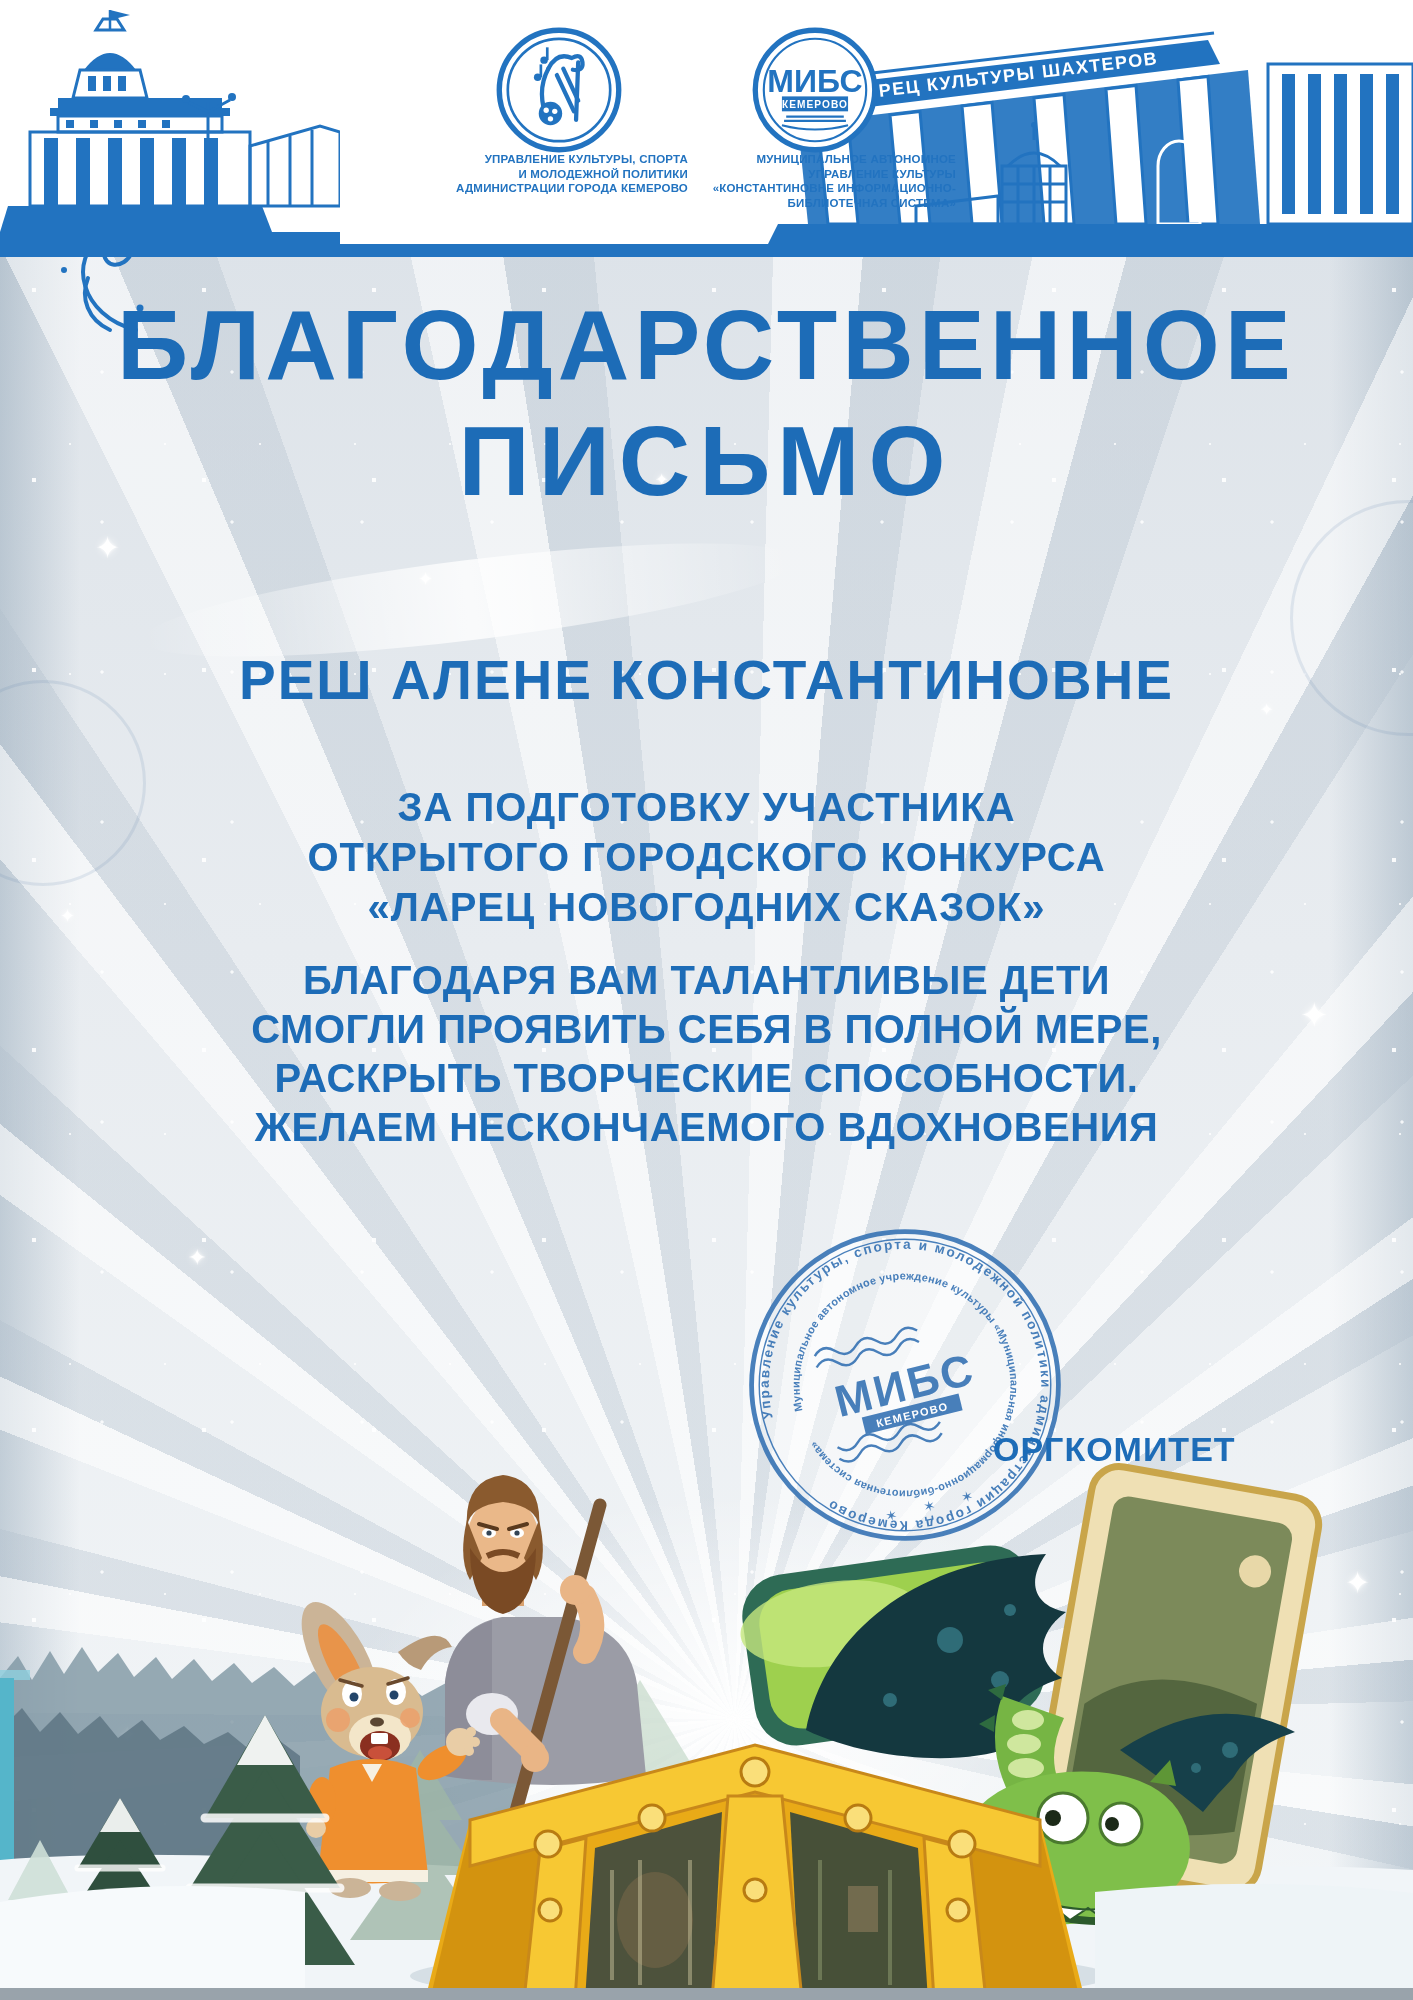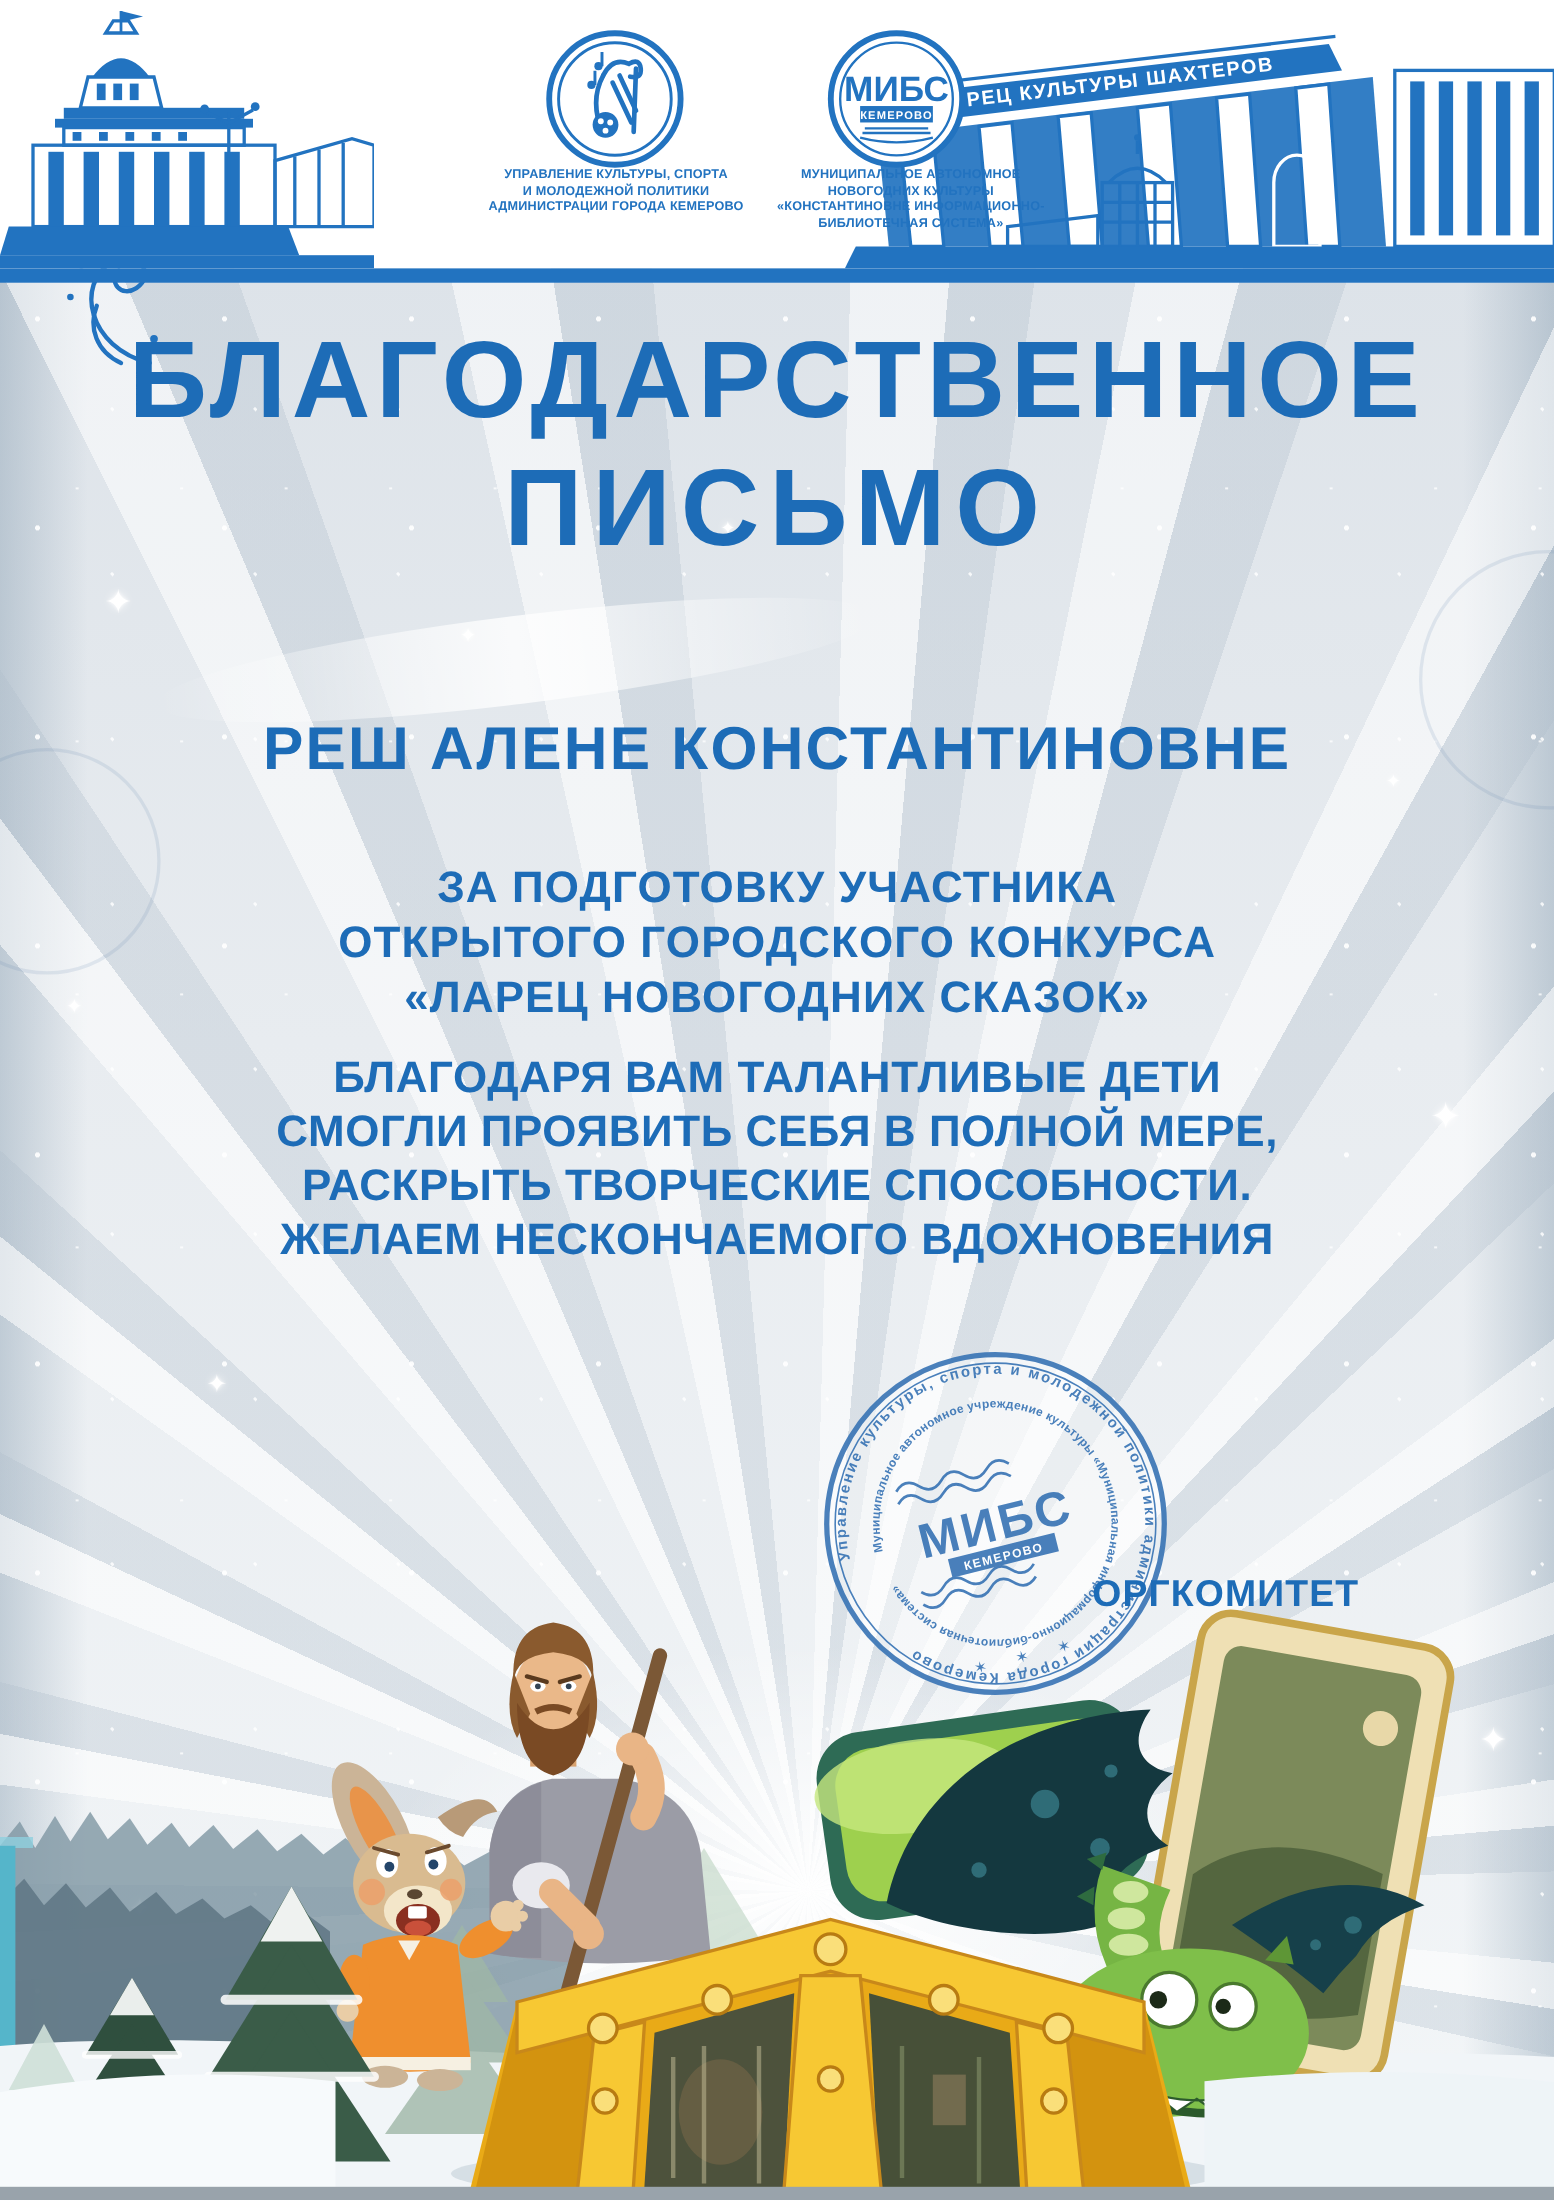--- a/index.html
+++ b/index.html
@@ -4,21 +4,21 @@
 <style>
   html,body{margin:0;padding:0;background:#888;}
   .certificate{position:relative;width:1413px;height:2000px;margin:0 auto;background:#fff;overflow:hidden;
     font-family:"Liberation Sans","DejaVu Sans",sans-serif;}
   .abs{position:absolute;}
 
   
   .header{position:absolute;left:0;top:0;width:1413px;height:244px;background:#fff;z-index:5;}
   .header-bar{position:absolute;left:0;top:244px;width:1413px;height:13px;background:#2273c0;z-index:5;}
   .logo-circle{position:absolute;z-index:6;}
-  .logo-caption{position:absolute;z-index:6;text-align:center;color:#2273c0;font-weight:bold;
+  .logo-caption{position:absolute;z-index:6;text-align:right;color:#2273c0;font-weight:bold;
     font-size:11.5px;line-height:14.5px;letter-spacing:.2px;}
 
   
   .body-bg{position:absolute;left:0;top:244px;width:1413px;height:1756px;z-index:0;
     background:
       radial-gradient(ellipse 560px 320px at 52% 84%, rgba(255,255,255,.95), rgba(255,255,255,0) 70%),
       repeating-conic-gradient(from 8deg at 52% 84%,
         rgba(255,255,255,0) 0deg 3.5deg,
         rgba(255,255,255,.55) 3.5deg 7deg,
         rgba(176,190,203,.32) 7deg 10.5deg,
@@ -181,21 +181,21 @@
       <rect x="29" y="66" width="62" height="14" fill="#2273c0"></rect>
       <text x="60" y="77" text-anchor="middle" font-size="9.5" font-weight="bold" fill="#ffffff" letter-spacing="1">КЕМЕРОВО</text>
       <g stroke="#2273c0" stroke-width="2" fill="none">
         <line x1="33" y1="85" x2="87" y2="85"></line>
         <line x1="31" y1="89" x2="89" y2="89"></line>
         <path d="M29,93 Q60,101 91,93"></path>
       </g>
     </svg>
     <div class="logo-caption" style="left:700px;top:152px;width:256px;">
       <div>МУНИЦИПАЛЬНОЕ АВТОНОМНОЕ</div>
-      <div>НОВОГОДНИХ КУЛЬТУРЫ</div>
+      <div>УПРАВЛЕНИЕ КУЛЬТУРЫ</div>
       <div>«КОНСТАНТИНОВНЕ ИНФОРМАЦИОННО-</div>
       <div>БИБЛИОТЕЧНАЯ СИСТЕМА»</div>
     </div>
   </div>
   <div class="header-bar"></div>
 
   <svg class="flourish" viewBox="0 0 100 132">
     <g stroke="#2273c0" stroke-width="4" fill="none" stroke-linecap="round">
       <path d="M86,118 C30,104 18,46 52,26 C76,13 92,38 74,50 C60,59 48,44 58,34"></path>
       <path d="M60,118 C38,108 30,86 38,66"></path>

